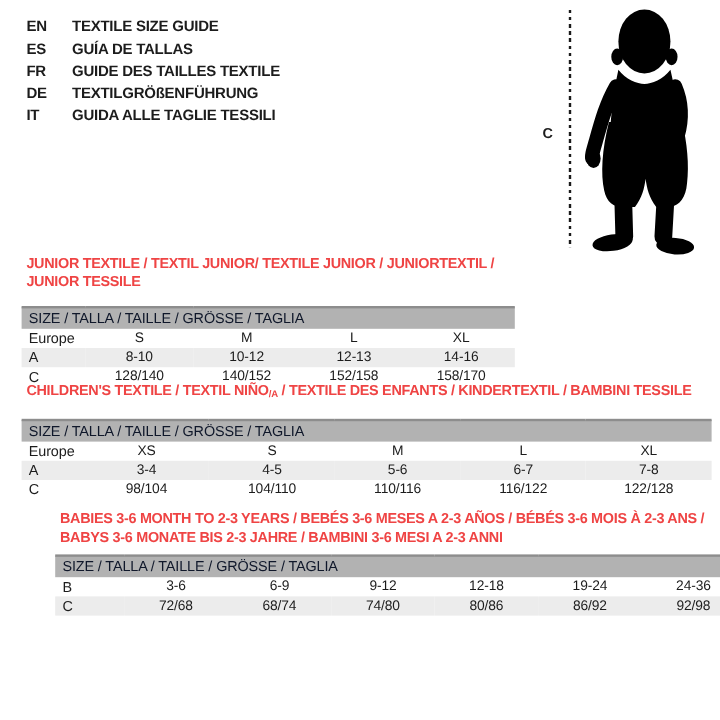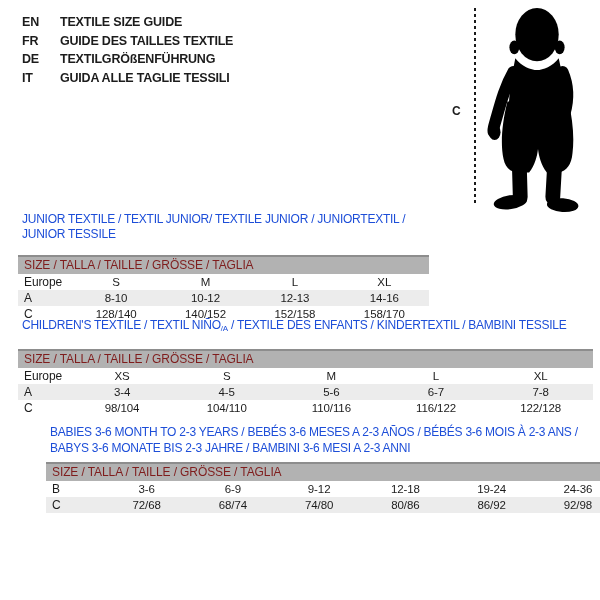--- a/index.html
+++ b/index.html
@@ -17,49 +17,53 @@
     position:absolute;left:474px;top:8px;width:2px;height:198px;
     background:repeating-linear-gradient(to bottom,#1a1a1a 0 3px,transparent 3px 6px);
   }
   .figure-c{position:absolute;left:452px;top:104px;font-weight:bold;font-size:12px;}
   
   .sec{position:absolute;left:18px;}
   #sec-junior{top:212px;width:411px;}
   #sec-children{top:318px;width:575px;}
   #sec-babies{top:424px;width:575px;margin-left:28px;}
   .sec-title{
-    font-weight:normal;font-size:12px;line-height:15px;letter-spacing:-0.25px;
-    padding-left:4px;margin:0 0 13px 0;color:#1d4ed8;
+    font-weight:bold;font-size:12px;line-height:15px;letter-spacing:-0.25px;
+    padding-left:4px;margin:0 0 13px 0;color:#ef4444;
   }
   #sec-babies .sec-title{line-height:16px;margin-bottom:6px;}
   .sec-title sub{font-size:8px;vertical-align:-2px;}
   table.size-table{width:100%;border-collapse:collapse;table-layout:fixed;font-size:11.5px;letter-spacing:-0.1px;}
   table.size-table th.bar{
     background:#b2b2b2;border-top:2px solid #8d8d8d;
     font-weight:normal;font-size:12px;text-align:left;
-    padding:1px 0 2px 6px;height:13px;color:#7f1d1d;
+    padding:1px 0 2px 6px;height:13px;color:#0f172a;
   }
   table.size-table td{height:16px;padding:0;text-align:center;font-weight:normal;}
   table.size-table td.rowlabel{text-align:left;padding-left:6px;font-size:12px;}
   table.size-table tr.alt{background:#ececec;}
   .t-junior   col.c0{width:13%;}
   .t-children col.c0{width:9%;}
   .t-babies   col.c0{width:10%;}
   
   .legend{position:absolute;left:22px;top:536px;font-weight:bold;font-size:12px;line-height:17.5px;letter-spacing:-0.2px;color:#111;}
 </style>
 </head>
 <body>
 
 <div class="page">
 
   <div class="lang-block">
     <div class="lang-row">
       <span class="lang-code">EN</span>
       <span class="lang-label">TEXTILE SIZE GUIDE</span>
+    </div>
+    <div class="lang-row">
+      <span class="lang-code">ES</span>
+      <span class="lang-label">GUÍA DE TALLAS</span>
     </div>
     <div class="lang-row">
       <span class="lang-code">FR</span>
       <span class="lang-label">GUIDE DES TAILLES TEXTILE</span>
     </div>
     <div class="lang-row">
       <span class="lang-code">DE</span>
       <span class="lang-label">TEXTILGRÖßENFÜHRUNG</span>
     </div>
     <div class="lang-row">

